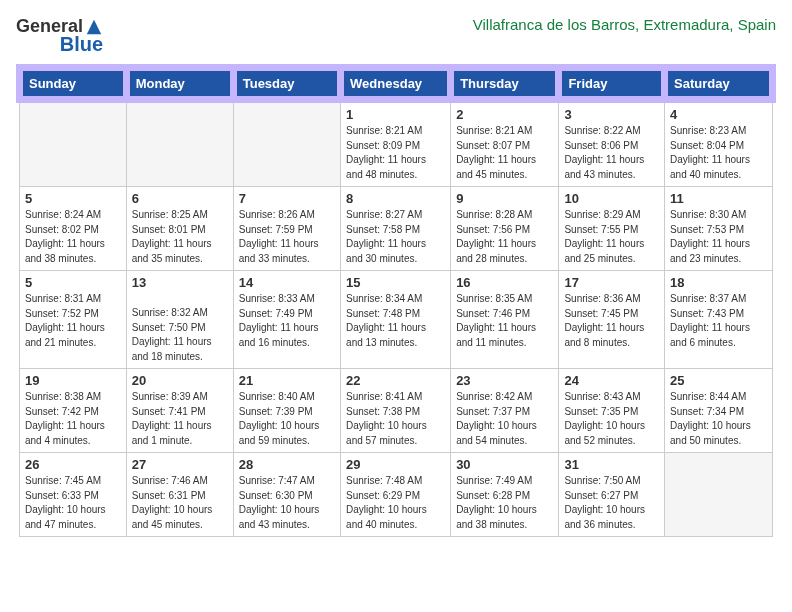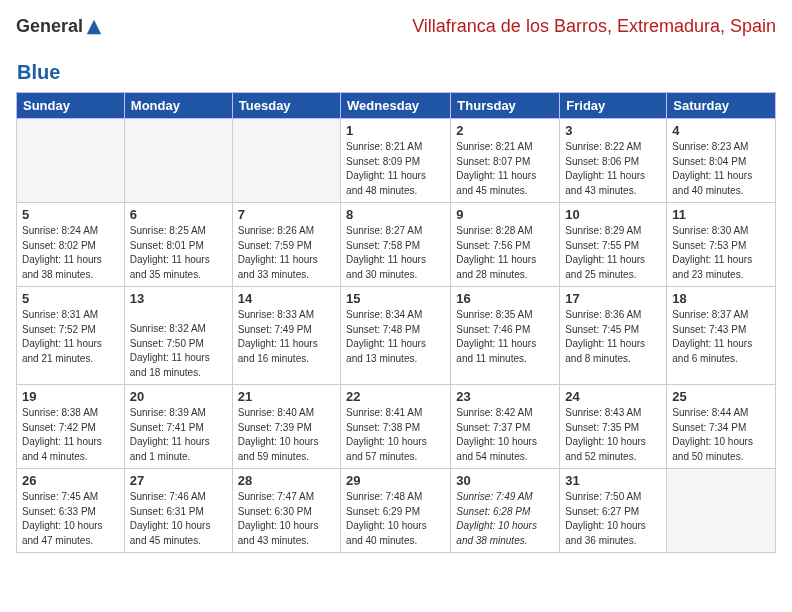--- a/index.html
+++ b/index.html
@@ -12,22 +12,21 @@
     }
     .header {
       display: flex;
       justify-content: space-between;
       align-items: flex-start;
       margin-bottom: 8px;
     }
     .logo {
       display: flex;
       flex-direction: column;
-      align-items: flex-start;
-      gap: 28px;
+      align-items: flex-end;
     }
     .logo-text {
       display: flex;
       align-items: center;
       font-size: 18px;
       font-weight: bold;
       color: #333;
     }
     .logo-general { color: #333; font-weight: bold; }
     .logo-blue { color: #1a5fa8; font-weight: bold; }
@@ -38,35 +37,35 @@
     }
     .title-section {
       text-align: right;
     }
     .month-title {
       font-size: 36px;
       font-weight: bold;
       color: #333;
     }
     .location {
-      font-size: 18px;
-      color: #b91c1c;
+      font-size: 15px;
+      color: #15803d;
     }
     .calendar {
       width: 100%;
       border-collapse: collapse;
       border: 1px solid #ccc;
     }
     .calendar th {
       background-color: #2055a5;
       color: #fff;
       text-align: left;
       padding: 5px 6px;
       font-size: 13px;
-      border: 1px solid #c4b5fd;
+      border: 7px solid #c4b5fd;
     }
     .calendar td {
       vertical-align: top;
       padding: 4px 5px;
       border: 1px solid #ccc;
       font-size: 10.5px;
       color: #333;
       width: 113px;
       min-height: 80px;
       background: #fff;
@@ -327,21 +326,21 @@
         </td>
         <td>
           <span class="day-num">29</span>
           <div class="day-info" style="white-space: pre-line;">Sunrise: 7:48 AM
 Sunset: 6:29 PM
 Daylight: 10 hours
 and 40 minutes.</div>
         </td>
         <td>
           <span class="day-num">30</span>
-          <div class="day-info" style="white-space: pre-line; font-style: italic;">Sunrise: 7:49 AM
+          <div class="day-info" style="white-space: pre-line;">Sunrise: 7:49 AM
 Sunset: 6:28 PM
 Daylight: 10 hours
 and 38 minutes.</div>
         </td>
         <td>
           <span class="day-num">31</span>
           <div class="day-info" style="white-space: pre-line;">Sunrise: 7:50 AM
 Sunset: 6:27 PM
 Daylight: 10 hours
 and 36 minutes.</div>

